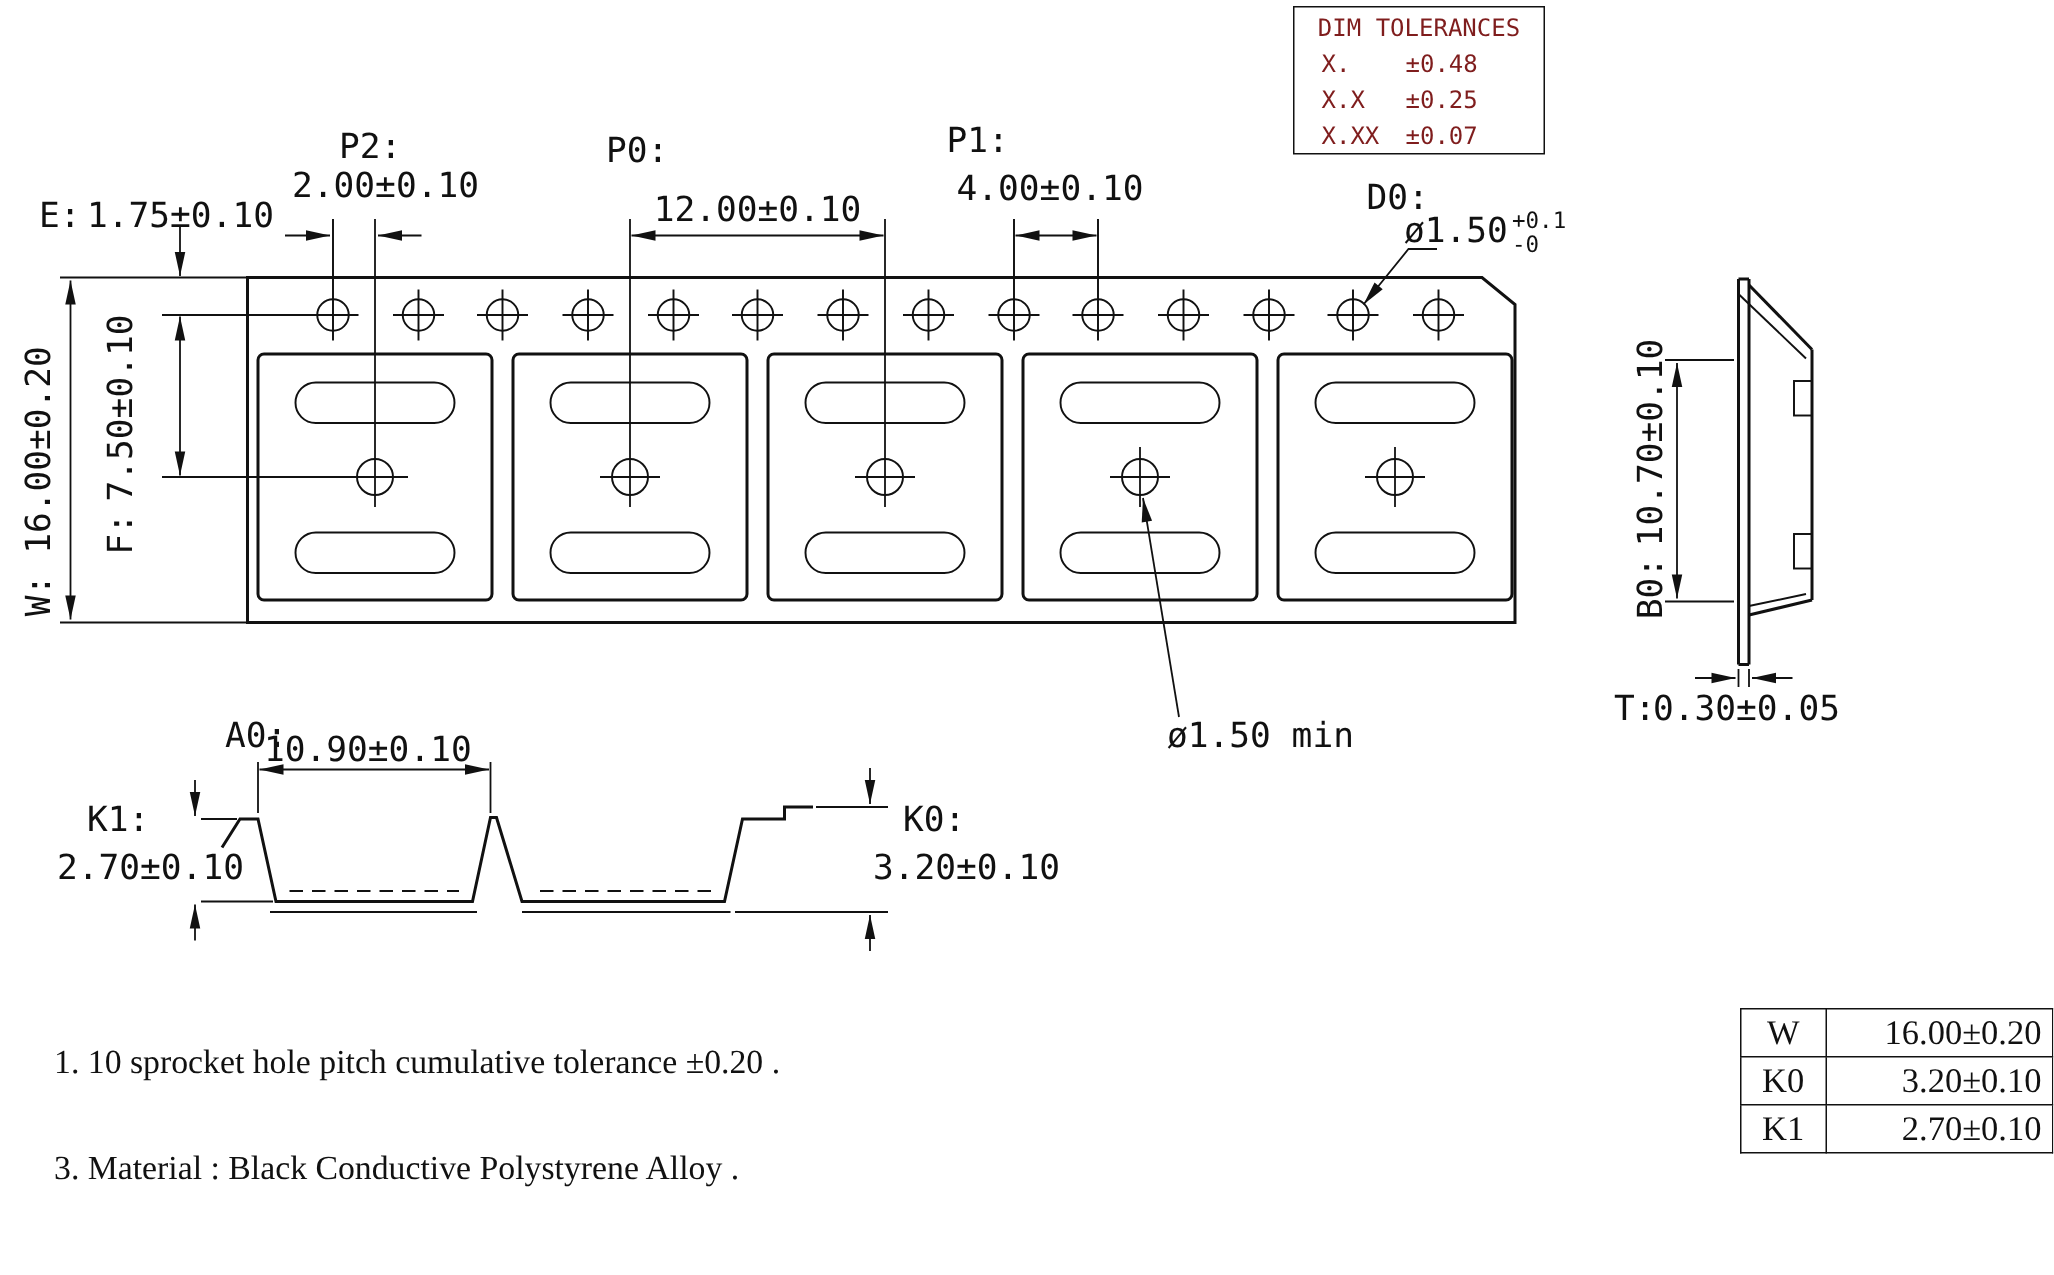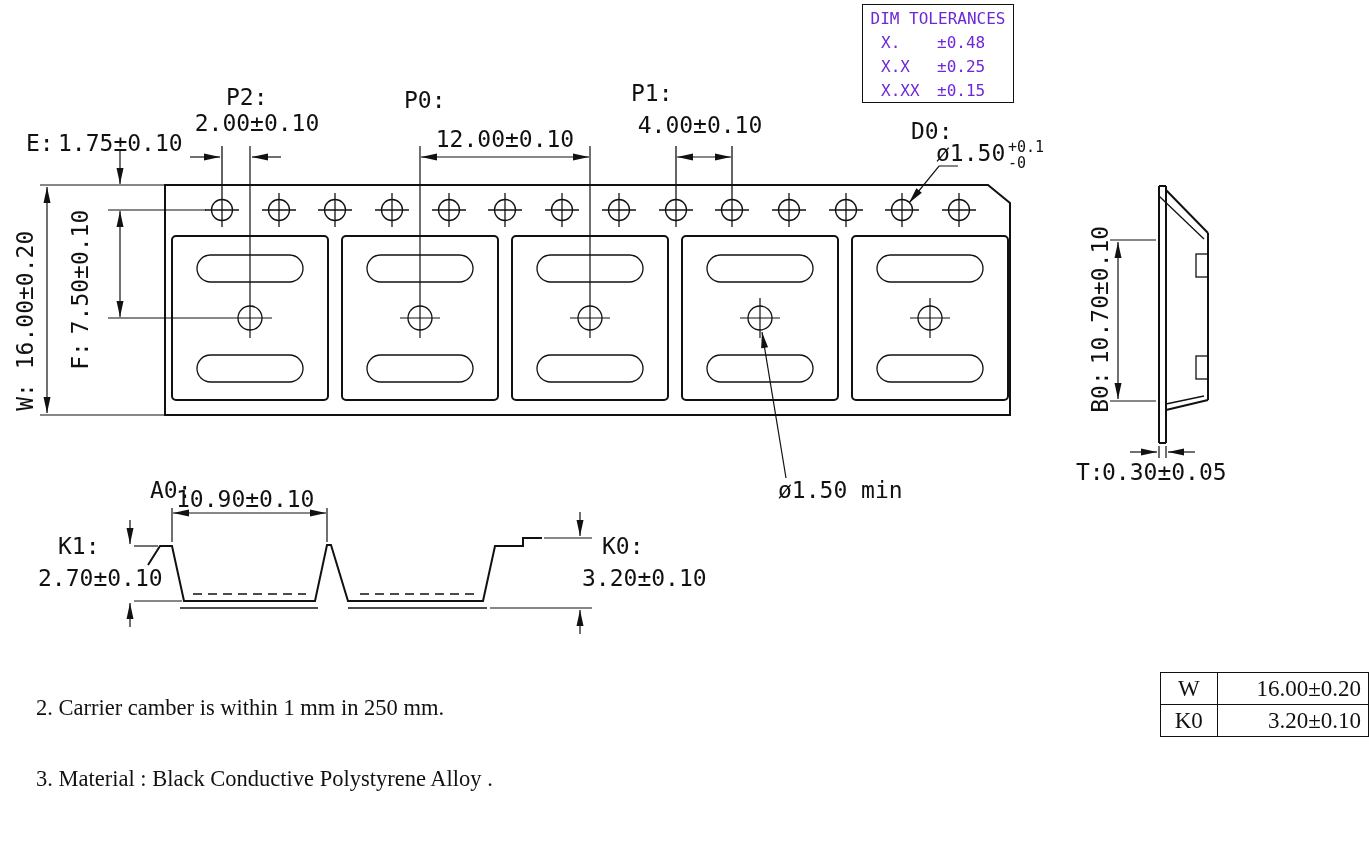--- a/index.html
+++ b/index.html
@@ -9,23 +9,23 @@
   }
   svg.drawing { position:absolute; left:0; top:0; }
   .ln   { stroke:#111; stroke-width:1.3; fill:none; }
   .thk  { stroke-width:2; }
   .dim  { stroke-width:1.2; }
   .dash { stroke-dasharray:9 6; }
   .txt  { font-family:"DejaVu Sans Mono", monospace; font-size:23px; fill:#111; }
   .txtsm{ font-family:"DejaVu Sans Mono", monospace; font-size:15px; fill:#111; }
 
   .tolbox {
-    position:absolute; left:862px; top:4px; width:152px; height:99px;
+    position:absolute; left:862px; top:4px; width:168px; height:99px;
     border:1.7px solid #111; font-family:"DejaVu Sans Mono", monospace;
-    font-size:16px; color:#6d28d9; box-sizing:border-box;
+    font-size:16px; color:#7f1d1d; box-sizing:border-box;
   }
   .tolbox .title { text-align:center; margin-top:4px; white-space:nowrap; }
   .tolbox .trow  { display:flex; margin:5px 0 0 18px; }
   .tolbox .tl    { width:56px; }
 
   .notes {
     position:absolute; left:36px; top:648px;
     font-family:"Liberation Serif", serif; font-size:22.5px;
     line-height:23.8px; color:#111; white-space:pre;
   }
@@ -266,39 +266,43 @@
     <div class="trow">
       <span class="tl">X.</span>
       <span>±0.48</span>
     </div>
     <div class="trow">
       <span class="tl">X.X</span>
       <span>±0.25</span>
     </div>
     <div class="trow">
       <span class="tl">X.XX</span>
-      <span>±0.15</span>
+      <span>±0.07</span>
     </div>
   </div>
 
   <div class="notes">
-    <div>2. Carrier camber is within 1 mm in 250 mm.</div>
+    <div>1. 10 sprocket hole pitch cumulative tolerance ±0.20 .</div>
     <div>3. Material : Black Conductive Polystyrene Alloy .</div>
     
     
     
     
   </div>
 
   <table class="summary">
     <tbody>
       <tr>
         <td class="p">W</td>
         <td class="v">16.00±0.20</td>
       </tr>
       <tr>
         <td class="p">K0</td>
         <td class="v">3.20±0.10</td>
       </tr>
+      <tr>
+        <td class="p">K1</td>
+        <td class="v">2.70±0.10</td>
+      </tr>
     </tbody>
   </table>
 
 </div>
 
 </body></html>

